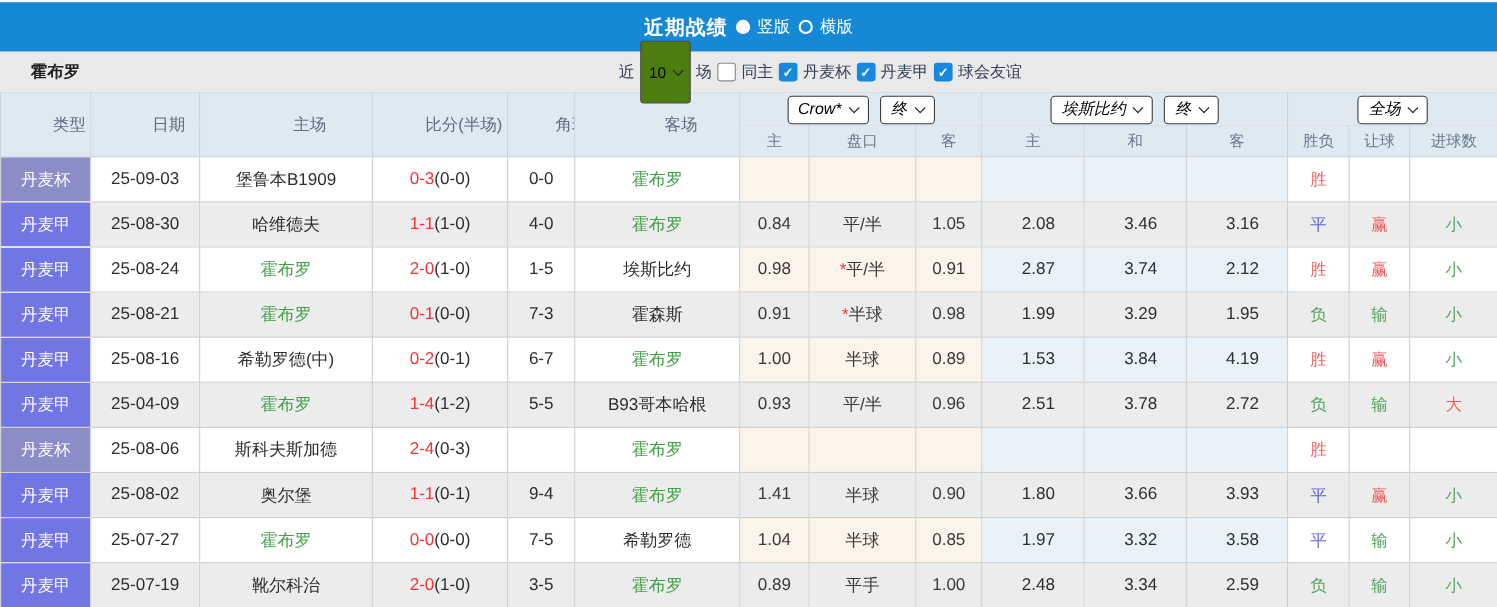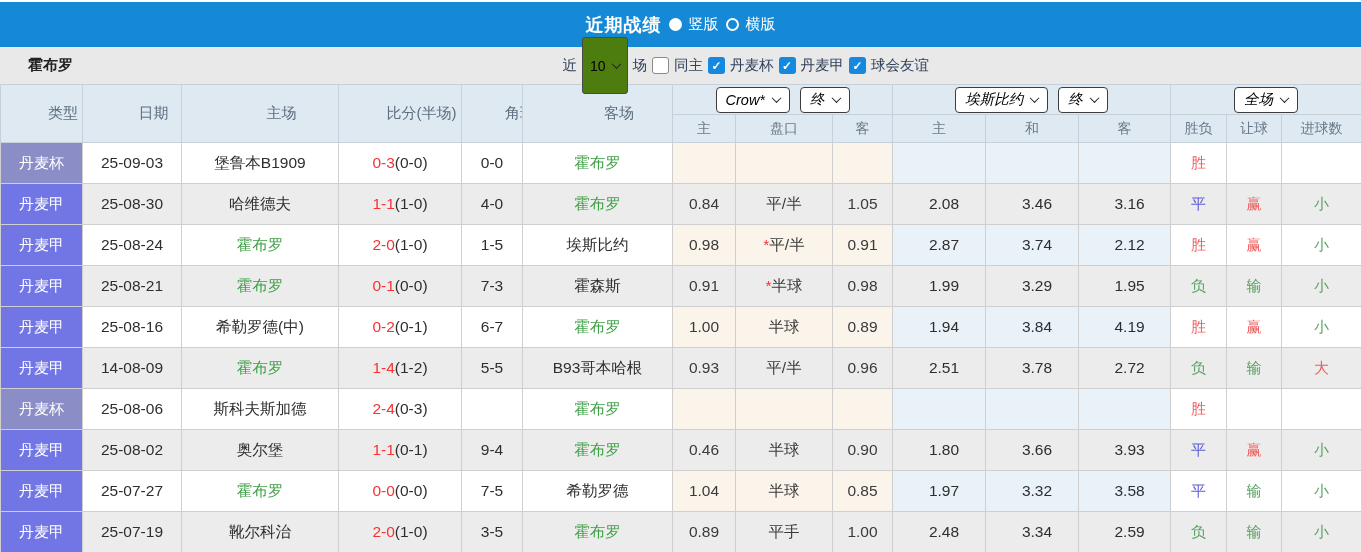--- a/index.html
+++ b/index.html
@@ -240,30 +240,30 @@
       <tr class="drow">
     <td class="col-type league">丹麦甲</td>
     <td>25-08-16</td>
     <td>希勒罗德(中)</td>
     <td><span class="c-score">0-2</span><span>(0-1)</span></td>
     <td>6-7</td>
     <td class="c-team">霍布罗</td>
     <td class="col-odds">1.00</td>
     <td class="col-odds"><span class="star"></span><span>半球</span></td>
     <td class="col-odds">0.89</td>
-    <td class="col-avg">1.94</td>
+    <td class="col-avg">1.53</td>
     <td class="col-avg">3.84</td>
     <td class="col-avg">4.19</td>
     <td class="st c-red">胜</td>
     <td class="st c-red">赢</td>
     <td class="st c-green">小</td>
   </tr>
       <tr class="drow even">
     <td class="col-type league">丹麦甲</td>
-    <td>14-08-09</td>
+    <td>25-04-09</td>
     <td class="c-team">霍布罗</td>
     <td><span class="c-score">1-4</span><span>(1-2)</span></td>
     <td>5-5</td>
     <td>B93哥本哈根</td>
     <td class="col-odds">0.93</td>
     <td class="col-odds"><span class="star"></span><span>平/半</span></td>
     <td class="col-odds">0.96</td>
     <td class="col-avg">2.51</td>
     <td class="col-avg">3.78</td>
     <td class="col-avg">2.72</td>
@@ -288,21 +288,21 @@
     <td class="st"></td>
     <td class="st"></td>
   </tr>
       <tr class="drow even">
     <td class="col-type league">丹麦甲</td>
     <td>25-08-02</td>
     <td>奥尔堡</td>
     <td><span class="c-score">1-1</span><span>(0-1)</span></td>
     <td>9-4</td>
     <td class="c-team">霍布罗</td>
-    <td class="col-odds">0.46</td>
+    <td class="col-odds">1.41</td>
     <td class="col-odds"><span class="star"></span><span>半球</span></td>
     <td class="col-odds">0.90</td>
     <td class="col-avg">1.80</td>
     <td class="col-avg">3.66</td>
     <td class="col-avg">3.93</td>
     <td class="st c-blue">平</td>
     <td class="st c-red">赢</td>
     <td class="st c-green">小</td>
   </tr>
       <tr class="drow">

